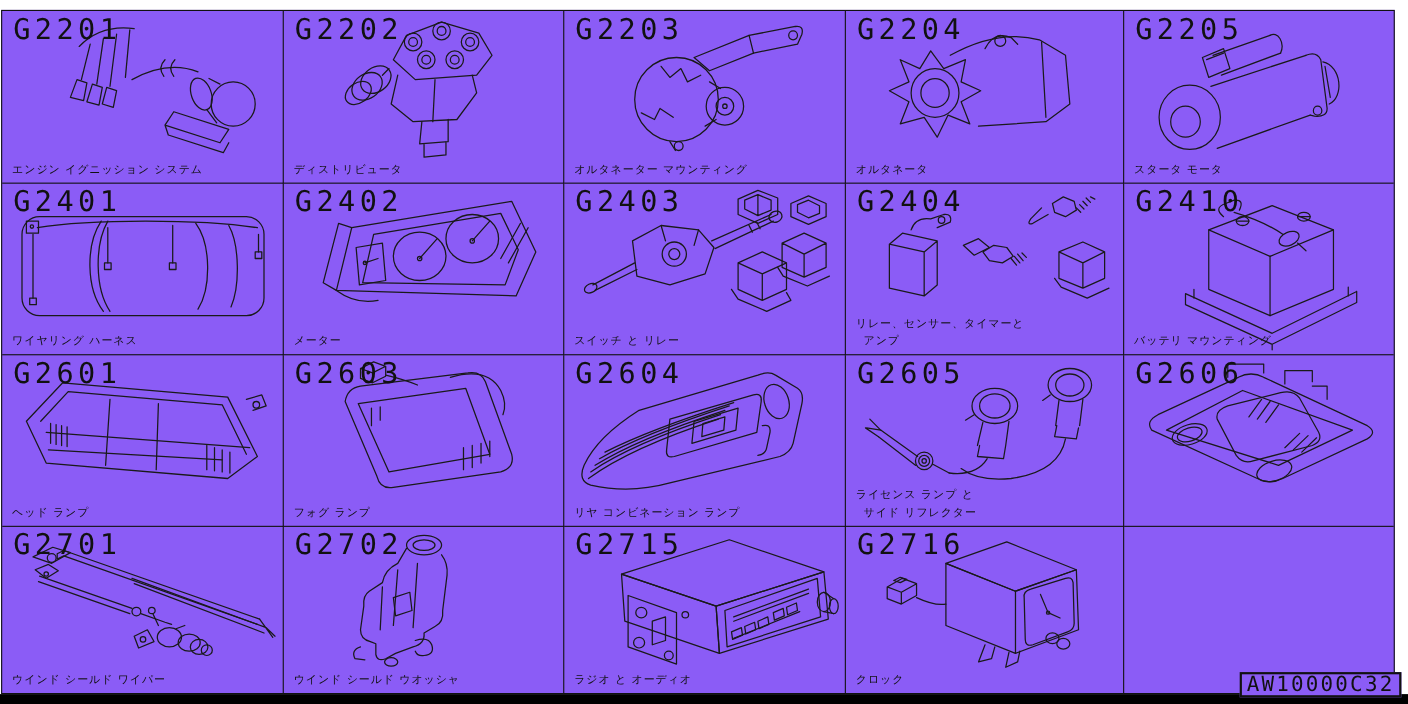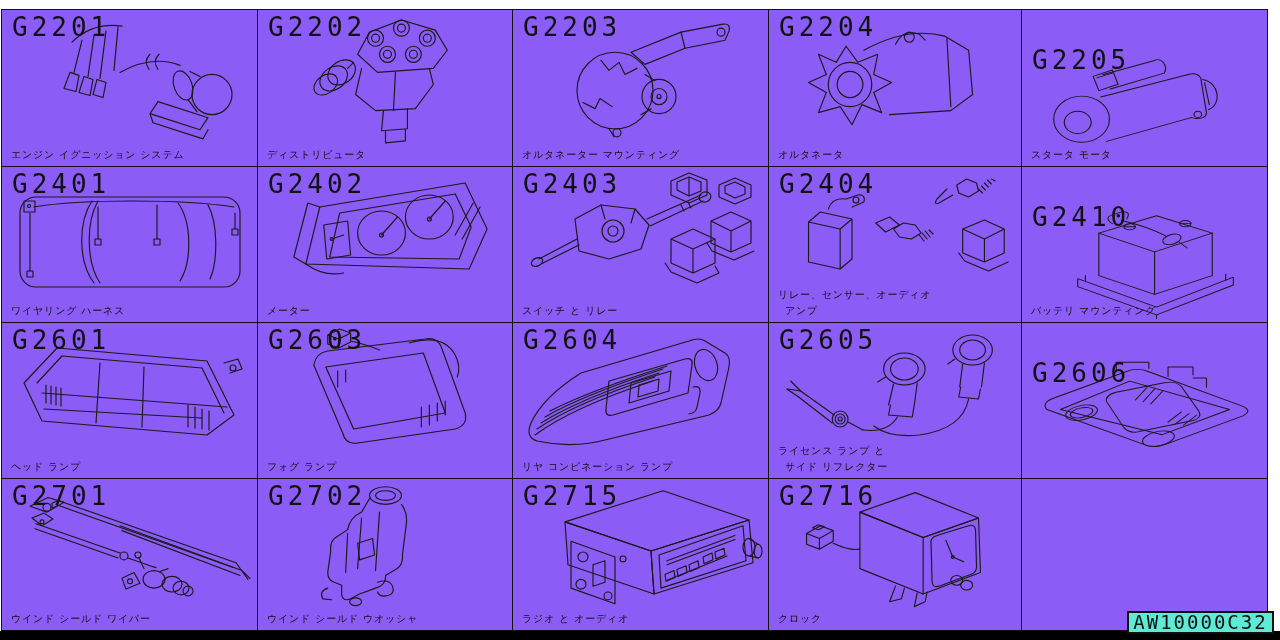--- a/index.html
+++ b/index.html
@@ -1,27 +1,27 @@
 <!DOCTYPE html>
 <html><head>
 <meta charset="utf-8">
 <style>
   html,body{margin:0;padding:0;width:1280px;height:640px;background:#fff;overflow:hidden;}
   body{font-family:"DejaVu Sans","Liberation Sans",sans-serif;color:#111;}
   .frame{position:absolute;left:1px;top:9px;width:1267px;height:622px;border:1.5px solid #111;box-sizing:border-box;background:#8b5cf6;}
   .grid{display:grid;width:100%;height:100%;grid-template-columns:256px 255px 256px 253px auto;grid-template-rows:157px 156px 156px auto;}
   .cell{position:relative;border-right:1.4px solid #111;border-bottom:1.4px solid #111;box-sizing:border-box;overflow:hidden;}
-  .cell:nth-child(5n){border-right:none;margin-top:33px;}
+  .cell:nth-child(5n){border-right:none;}
   .cell:nth-child(n+16){border-bottom:none;}
   .code{position:absolute;top:4px;left:10px;font-family:"DejaVu Sans Mono","Liberation Mono",monospace;font-size:26px;letter-spacing:4px;line-height:1;z-index:3;}
   .caption{position:absolute;left:9px;bottom:3px;font-size:10px;letter-spacing:.8px;line-height:16px;z-index:3;white-space:nowrap;}
   .caption .l2{padding-left:7px;}
   .art{position:absolute;left:0;top:0;width:100%;height:100%;z-index:1;}
   .art path,.art circle,.art ellipse,.art rect,.art line{stroke:#1a1a1a;fill:none;stroke-width:1.15;stroke-linecap:round;stroke-linejoin:round;}
-  .refbox{position:absolute;left:1127px;top:611px;width:147px;height:23px;border:2px solid #111;box-sizing:border-box;background:#5eead4;display:flex;align-items:flex-end;justify-content:center;z-index:6;}
+  .refbox{position:absolute;left:1127px;top:611px;width:147px;height:23px;border:2px solid #111;box-sizing:border-box;background:#8b5cf6;display:flex;align-items:flex-end;justify-content:center;z-index:6;}
   .refbox span{font-family:"DejaVu Sans Mono","Liberation Mono",monospace;font-size:19px;letter-spacing:2px;line-height:1;}
   .band{position:absolute;left:0;top:631px;width:1280px;height:9px;background:#000;z-index:5;}
 </style>
 </head>
 <body>
 
 <div class="frame">
 <div class="grid">
 
   <div class="cell">
@@ -208,21 +208,21 @@
       <path d="M108,56 l14,-6 l10,8 l-14,7 z"></path>
       <path d="M126,62 l10,-6 l12,2 l6,8 l-10,6 l-12,-2 z"></path>
       <path d="M152,68 l5,6 m-2,-8 l5,6 m-2,-8 l5,6 m-1,-7 l4,4"></path>
       <path d="M186,28 l-14,8 q-6,2 -2,-4 l10,-10"></path>
       <path d="M190,18 l10,-6 l10,4 l2,8 l-10,6 l-10,-4 z"></path>
       <path d="M212,22 l4,4 m-1,-7 l4,4 m-1,-7 l4,4 m-1,-7 l4,4 m0,-5 l4,2"></path>
       <path d="M196,62 L218,53 L238,62 L238,86 L218,95 L196,86 Z M196,62 L218,72 L238,62 M218,72 V95"></path>
       <path d="M192,86 l6,8 l24,10 l20,-9"></path>
     </svg>
     <div class="caption">
-      <div>リレー、センサー、オーディオ</div>
+      <div>リレー、センサー、タイマーと</div>
           <div class="l2">アンプ</div>
     </div>
   </div>
 
   <div class="cell">
     <div class="code">G2410</div>
     <svg class="art" viewBox="0 0 255 155" preserveAspectRatio="none">
       <path d="M80,42 L140,20 L198,42 L138,66 Z"></path>
       <path d="M80,42 L80,96 L138,120 L138,66"></path>
       <path d="M138,120 L198,96 L198,42"></path>

